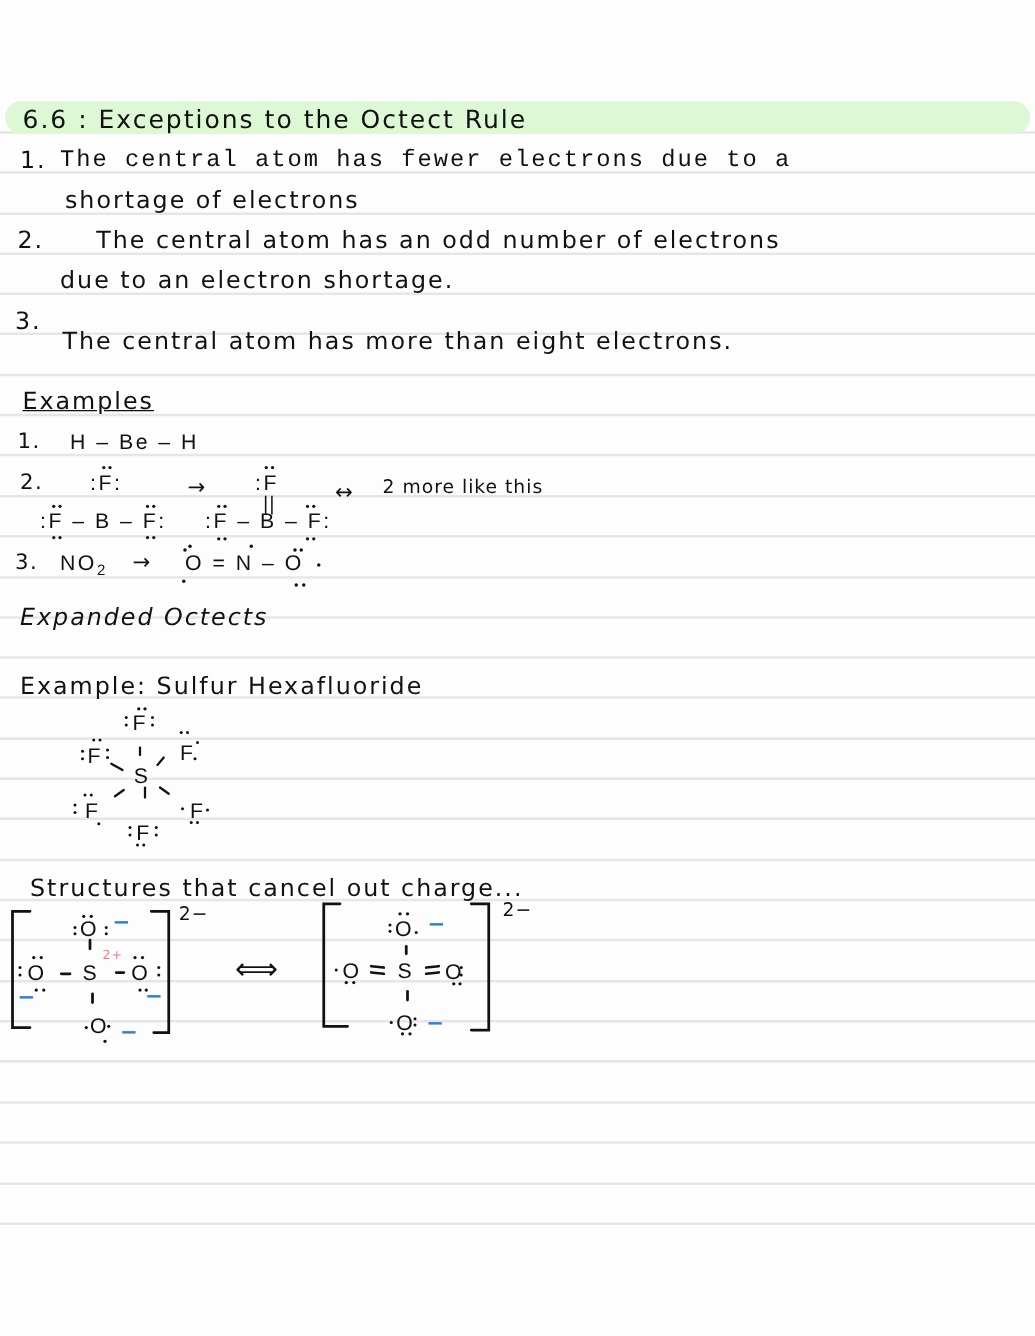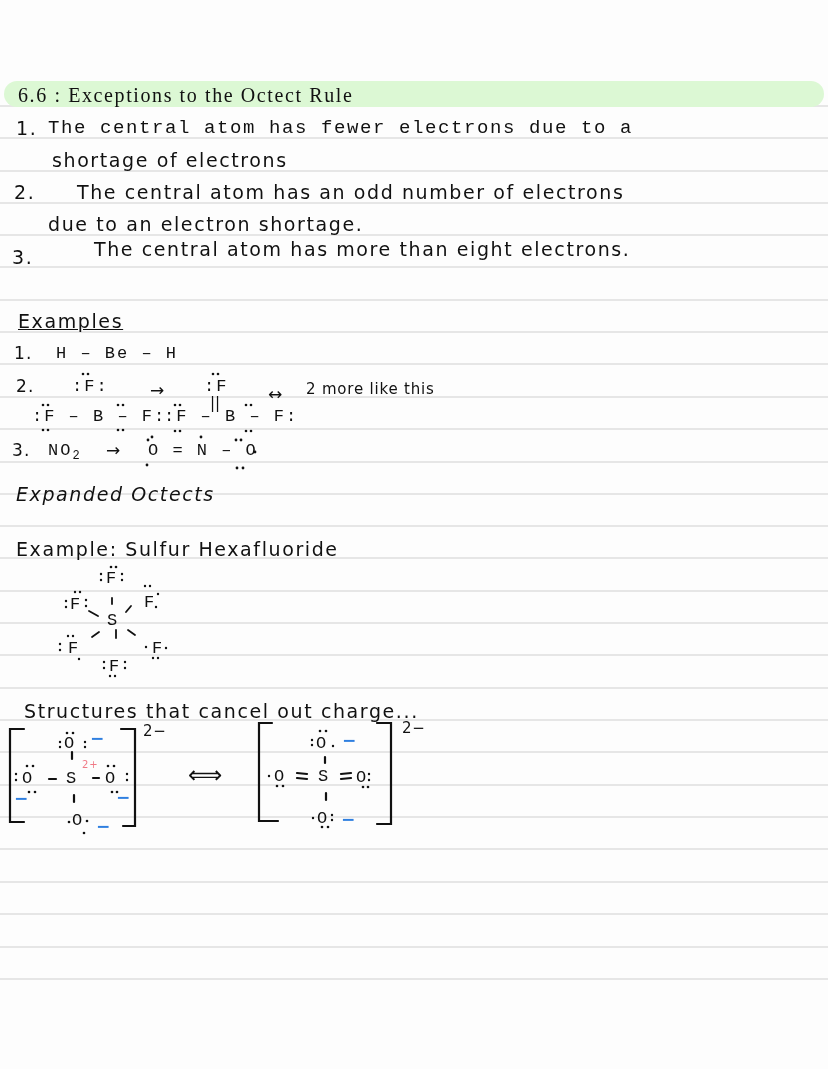--- a/index.html
+++ b/index.html
@@ -18,21 +18,21 @@
       border-radius: 13px; background: #dcf8d4;
     }
     .hw {
       position: absolute; white-space: nowrap;
       font-family: "DejaVu Sans", sans-serif;
       font-size: 19px; letter-spacing: 1.6px; color: #111;
       line-height: 1;
     }
     .hw.sm { font-size: 17px; letter-spacing: 1.2px; }
     .hw.xs { font-size: 15px; letter-spacing: 0.8px; }
-    .chem { font-family: Liberation Mono, monospace; font-size: 17px; letter-spacing: 2px; }
+    .chem { font-family: Liberation Sans, sans-serif; font-size: 17px; letter-spacing: 2px; }
     svg { position: absolute; overflow: visible; }
     .blue { color: #2f7fe0; }
     .pink { color: #f07a86; }
   </style>
 </head>
 <body>
 
 <div id="rules">
     <div class="rule" style="top: 105px;"></div>
     <div class="rule" style="top: 137px;"></div>
@@ -58,31 +58,31 @@
     <div class="rule" style="top: 784px;"></div>
     <div class="rule" style="top: 816px;"></div>
     <div class="rule" style="top: 848px;"></div>
     <div class="rule" style="top: 881px;"></div>
     <div class="rule" style="top: 913px;"></div>
     <div class="rule" style="top: 946px;"></div>
     <div class="rule" style="top: 978px;"></div>
   </div>
 
 <div class="highlight"></div>
-<div class="hw" style="left:18px; top:85px; font-size:20px;font-family:Liberation Serif, serif;">6.6 : Exceptions to the Octect Rule</div>
+<div class="hw" style="left:18px; top:85px; font-size:20px;">6.6 : Exceptions to the Octect Rule</div>
 
 <div>
   <div class="hw" style="left:16px; top:119px;">1.</div>
   <div class="hw" style="left:48px; top:119px;font-family:Liberation Mono, monospace;">The central atom has fewer electrons due to a</div>
   <div class="hw" style="left:52px; top:151px;">shortage of electrons</div>
   <div class="hw" style="left:14px; top:183px;">2.</div>
   <div class="hw" style="left:48px; top:183px;margin-left:29px;">The central atom has an odd number of electrons</div>
   <div class="hw" style="left:48px; top:215px;">due to an electron shortage.</div>
   <div class="hw" style="left:12px; top:248px;">3.</div>
-  <div class="hw" style="left:50px; top:240px;margin-left:44px;">The central atom has more than eight electrons.</div>
+  <div class="hw" style="left:50px; top:264px;">The central atom has more than eight electrons.</div>
 </div>
 
 <div>
   <div class="hw" style="left:18px; top:312px;text-decoration:underline;">Examples</div>
 
   <div class="hw sm" style="left:14px; top:345px;">1.</div>
   <div class="hw chem" style="left:56px; top:345px;">H – Be – H</div>
 
   <div class="hw sm" style="left:16px; top:378px;">2.</div>
   <div class="hw chem" style="left:72px; top:378px;">:F:</div>

